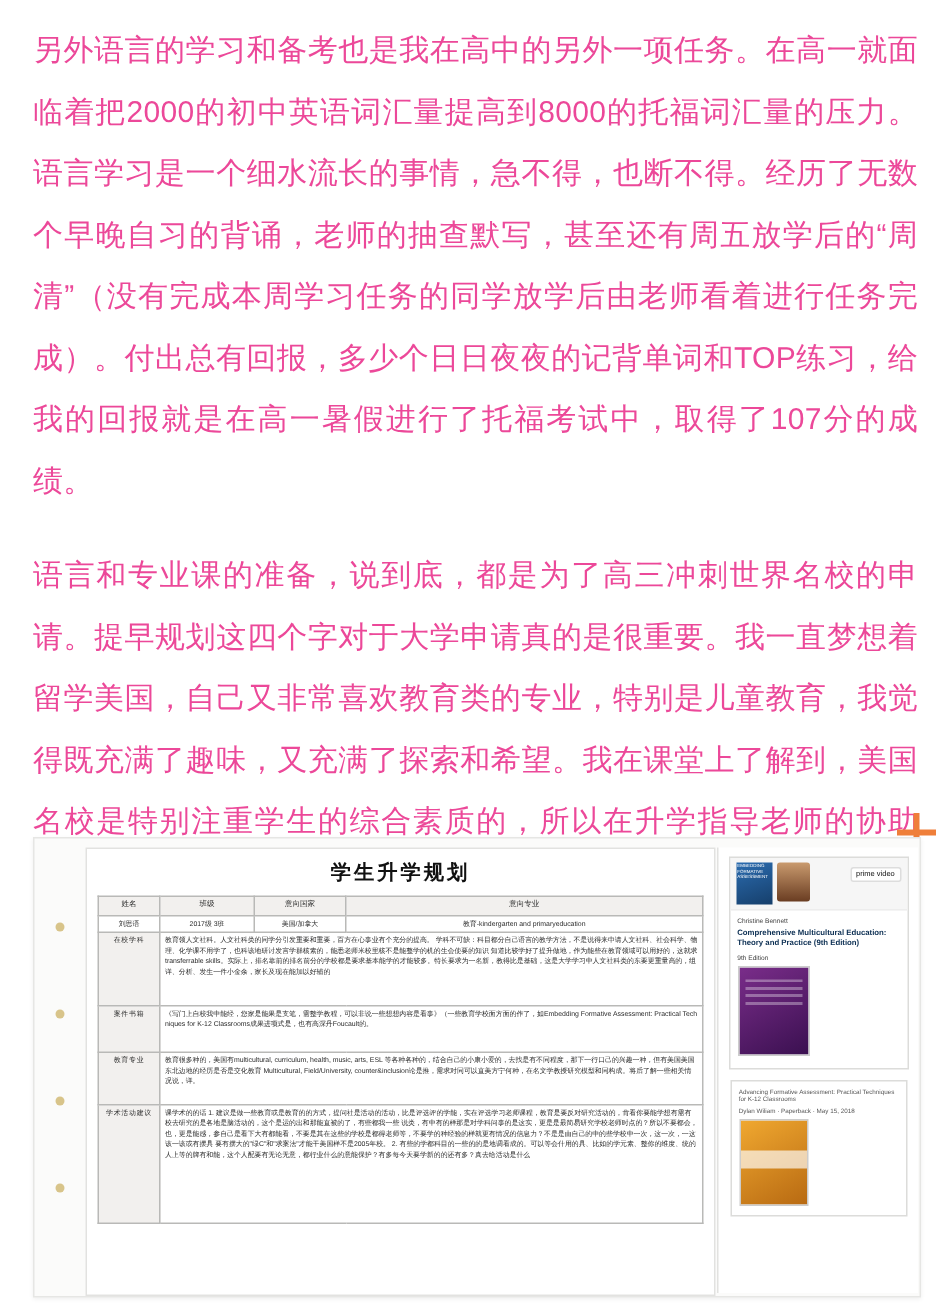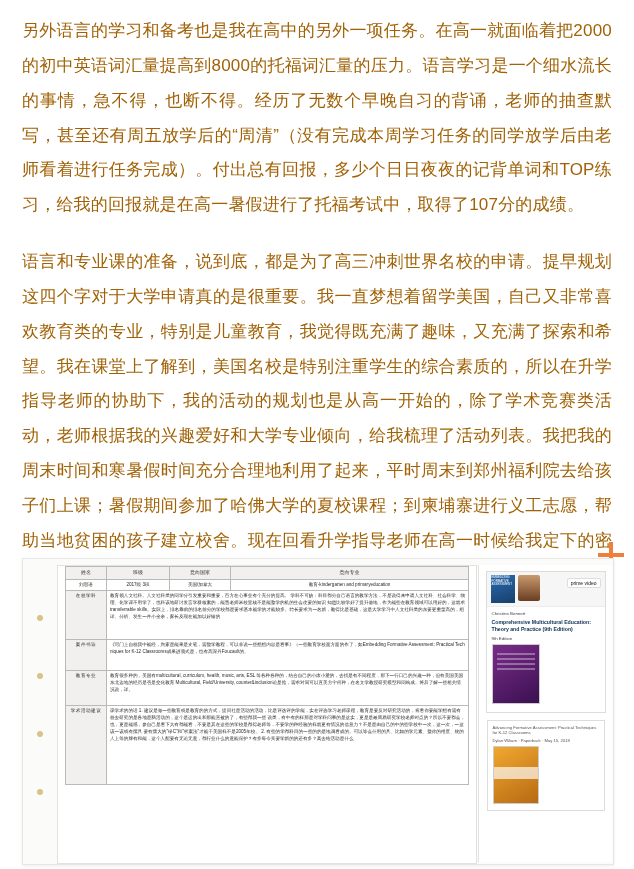--- a/index.html
+++ b/index.html
@@ -12,26 +12,26 @@
     height: 869px;
     font-family: "Liberation Sans", sans-serif;
     color: #1a1a1a;
     overflow: hidden;
     position: relative;
   }
   .article {
     padding: 14px 22px 0 22px;
   }
   .para {
-    font-size: 17px;
+    font-size: 20px;
     line-height: 2.05;
     text-align: justify;
     letter-spacing: 0.2px;
     margin: 0 0 22px 0;
-    color: #a16207;
+    color: #ec4899;
   }
   .doc-card {
     position: absolute;
     left: 22px;
     top: 558px;
     width: 590px;
     height: 305px;
     background: #fbfbfa;
     border: 1px solid #e6e6e4;
     box-shadow: 0 1px 3px rgba(0,0,0,0.07);
@@ -249,20 +249,21 @@
 <div class="doc-card">
 
   <div class="side-rail">
     <div class="dot"></div>
     <div class="dot"></div>
     <div class="dot"></div>
     <div class="dot"></div>
   </div>
 
   <div class="doc-inner">
+    <div class="doc-title">学生升学规划</div>
 
     <table class="plan">
       <tbody>
           <tr>
         <th class="hdr-cell" style="width:34px">姓名</th>
         <th class="hdr-cell" style="width:56px">班级</th>
         <th class="hdr-cell" style="width:54px">意向国家</th>
         <th class="hdr-cell">意向专业</th>
       </tr>
       <tr>

